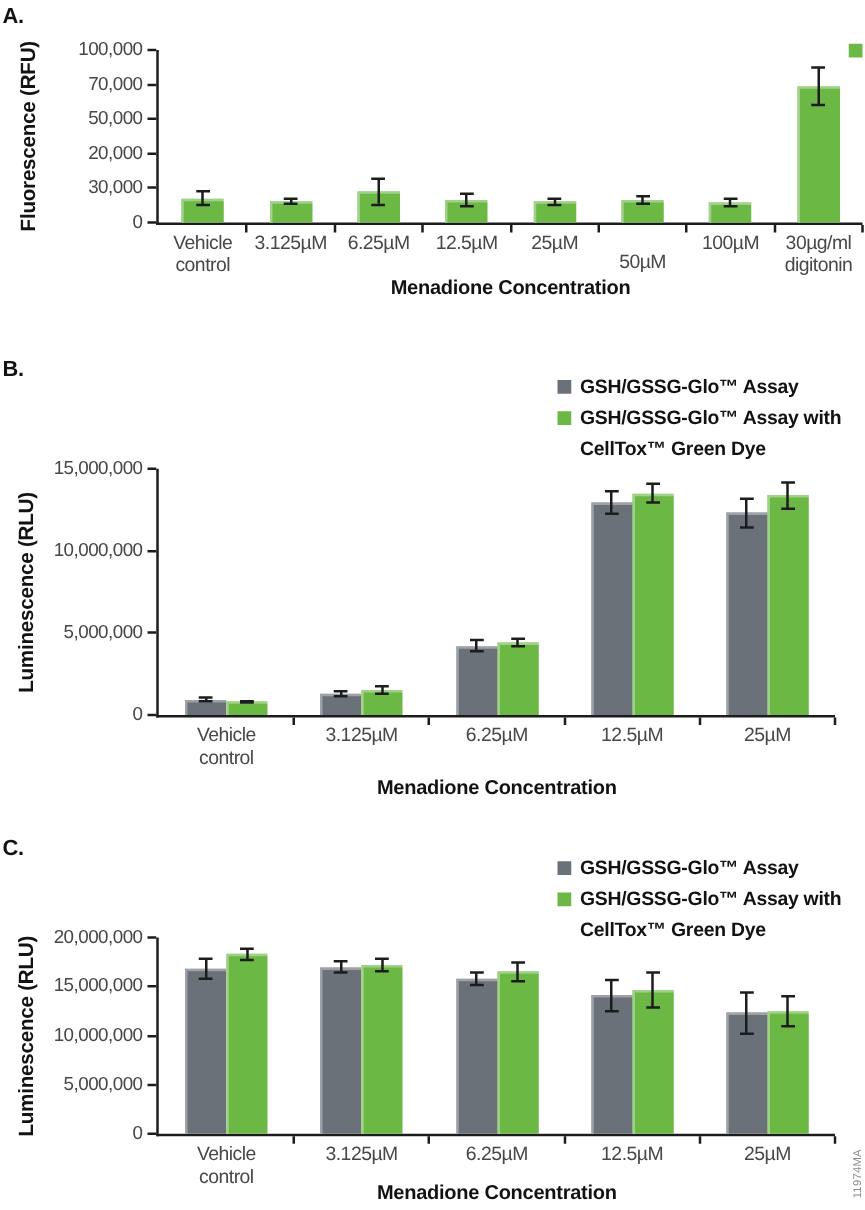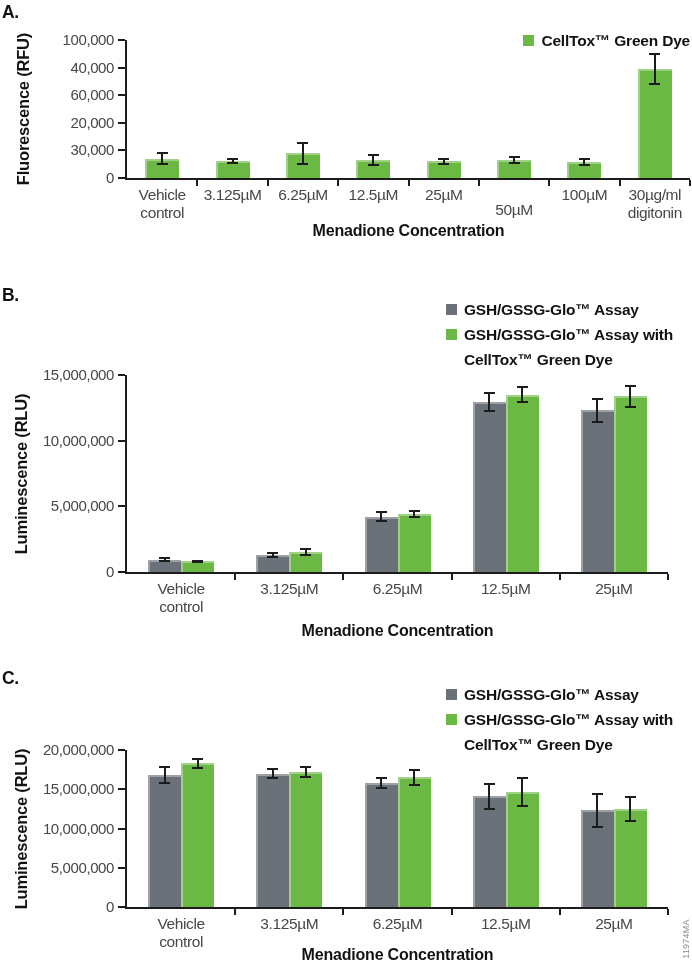--- a/index.html
+++ b/index.html
@@ -34,23 +34,23 @@
   <div class="chart-host">
       <div style="position: absolute; left: 125px; top: 40px; width: 2px; height: 140px; background: rgb(28, 28, 28);"></div>
       <div style="position: absolute; left: 125px; top: 178px; width: 565px; height: 2px; background: rgb(28, 28, 28);"></div>
       <div style="position: absolute; left: 118px; top: 177px; width: 7px; height: 2px; background: rgb(28, 28, 28);"></div>
       <div class="ticklab" style="position: absolute; left: 22px; top: 169px; width: 92px; text-align: right;">0</div>
       <div style="position: absolute; left: 118px; top: 149.4px; width: 7px; height: 2px; background: rgb(28, 28, 28);"></div>
       <div class="ticklab" style="position: absolute; left: 22px; top: 141.4px; width: 92px; text-align: right;">30,000</div>
       <div style="position: absolute; left: 118px; top: 121.8px; width: 7px; height: 2px; background: rgb(28, 28, 28);"></div>
       <div class="ticklab" style="position: absolute; left: 22px; top: 113.8px; width: 92px; text-align: right;">20,000</div>
       <div style="position: absolute; left: 118px; top: 94.2px; width: 7px; height: 2px; background: rgb(28, 28, 28);"></div>
-      <div class="ticklab" style="position: absolute; left: 22px; top: 86.2px; width: 92px; text-align: right;">60,000</div>
+      <div class="ticklab" style="position: absolute; left: 22px; top: 86.2px; width: 92px; text-align: right;">50,000</div>
       <div style="position: absolute; left: 118px; top: 66.6px; width: 7px; height: 2px; background: rgb(28, 28, 28);"></div>
-      <div class="ticklab" style="position: absolute; left: 22px; top: 58.6px; width: 92px; text-align: right;">40,000</div>
+      <div class="ticklab" style="position: absolute; left: 22px; top: 58.6px; width: 92px; text-align: right;">70,000</div>
       <div style="position: absolute; left: 118px; top: 39px; width: 7px; height: 2px; background: rgb(28, 28, 28);"></div>
       <div class="ticklab" style="position: absolute; left: 22px; top: 31px; width: 92px; text-align: right;">100,000</div>
       <div style="position: absolute; left: 196.375px; top: 180px; width: 2px; height: 6px; background: rgb(28, 28, 28);"></div>
       <div style="position: absolute; left: 266.75px; top: 180px; width: 2px; height: 6px; background: rgb(28, 28, 28);"></div>
       <div style="position: absolute; left: 337.125px; top: 180px; width: 2px; height: 6px; background: rgb(28, 28, 28);"></div>
       <div style="position: absolute; left: 407.5px; top: 180px; width: 2px; height: 6px; background: rgb(28, 28, 28);"></div>
       <div style="position: absolute; left: 477.875px; top: 180px; width: 2px; height: 6px; background: rgb(28, 28, 28);"></div>
       <div style="position: absolute; left: 548.25px; top: 180px; width: 2px; height: 6px; background: rgb(28, 28, 28);"></div>
       <div style="position: absolute; left: 618.625px; top: 180px; width: 2px; height: 6px; background: rgb(28, 28, 28);"></div>
       <div style="position: absolute; left: 689px; top: 180px; width: 2px; height: 6px; background: rgb(28, 28, 28);"></div>
@@ -94,21 +94,20 @@
 digitonin</div>
       <div class="bar" style="position: absolute; left: 637.812px; top: 68.98px; width: 34px; height: 109.02px; background: rgb(108, 184, 69);"></div>
       <div style="position: absolute; left: 653.812px; top: 53.8px; width: 2px; height: 30.36px; background: rgb(28, 28, 28);"></div>
       <div style="position: absolute; left: 649.312px; top: 52.8px; width: 11px; height: 2px; background: rgb(28, 28, 28);"></div>
       <div style="position: absolute; left: 649.312px; top: 83.16px; width: 11px; height: 2px; background: rgb(28, 28, 28);"></div>
       <div class="axtitle" style="position: absolute; left: 127px; top: 221px; width: 563px; text-align: center;">Menadione Concentration</div>
       <div class="axtitle" style="position: absolute; left: -126px; top: 98px; width: 300px; height: 22px; text-align: center; transform: rotate(-90deg); font-size: 16.5px;">Fluorescence (RFU)</div>
       <div class="legend" style="right: 2px; top: 28px;">
         <div class="legend-entry">
           <span class="legend-sq" style="background: rgb(108, 184, 69);"></span>
-          <span style="max-width: none;">CellTox™ Green Dye</span>
         </div>
       </div>
     </div>
   <div class="chart-host">
       <div style="position: absolute; left: 125px; top: 375px; width: 2px; height: 199px; background: rgb(28, 28, 28);"></div>
       <div style="position: absolute; left: 125px; top: 572px; width: 543px; height: 2px; background: rgb(28, 28, 28);"></div>
       <div style="position: absolute; left: 118px; top: 571px; width: 7px; height: 2px; background: rgb(28, 28, 28);"></div>
       <div class="ticklab" style="position: absolute; left: 22px; top: 563px; width: 92px; text-align: right;">0</div>
       <div style="position: absolute; left: 118px; top: 505.333px; width: 7px; height: 2px; background: rgb(28, 28, 28);"></div>
       <div class="ticklab" style="position: absolute; left: 22px; top: 497.333px; width: 92px; text-align: right;">5,000,000</div>

